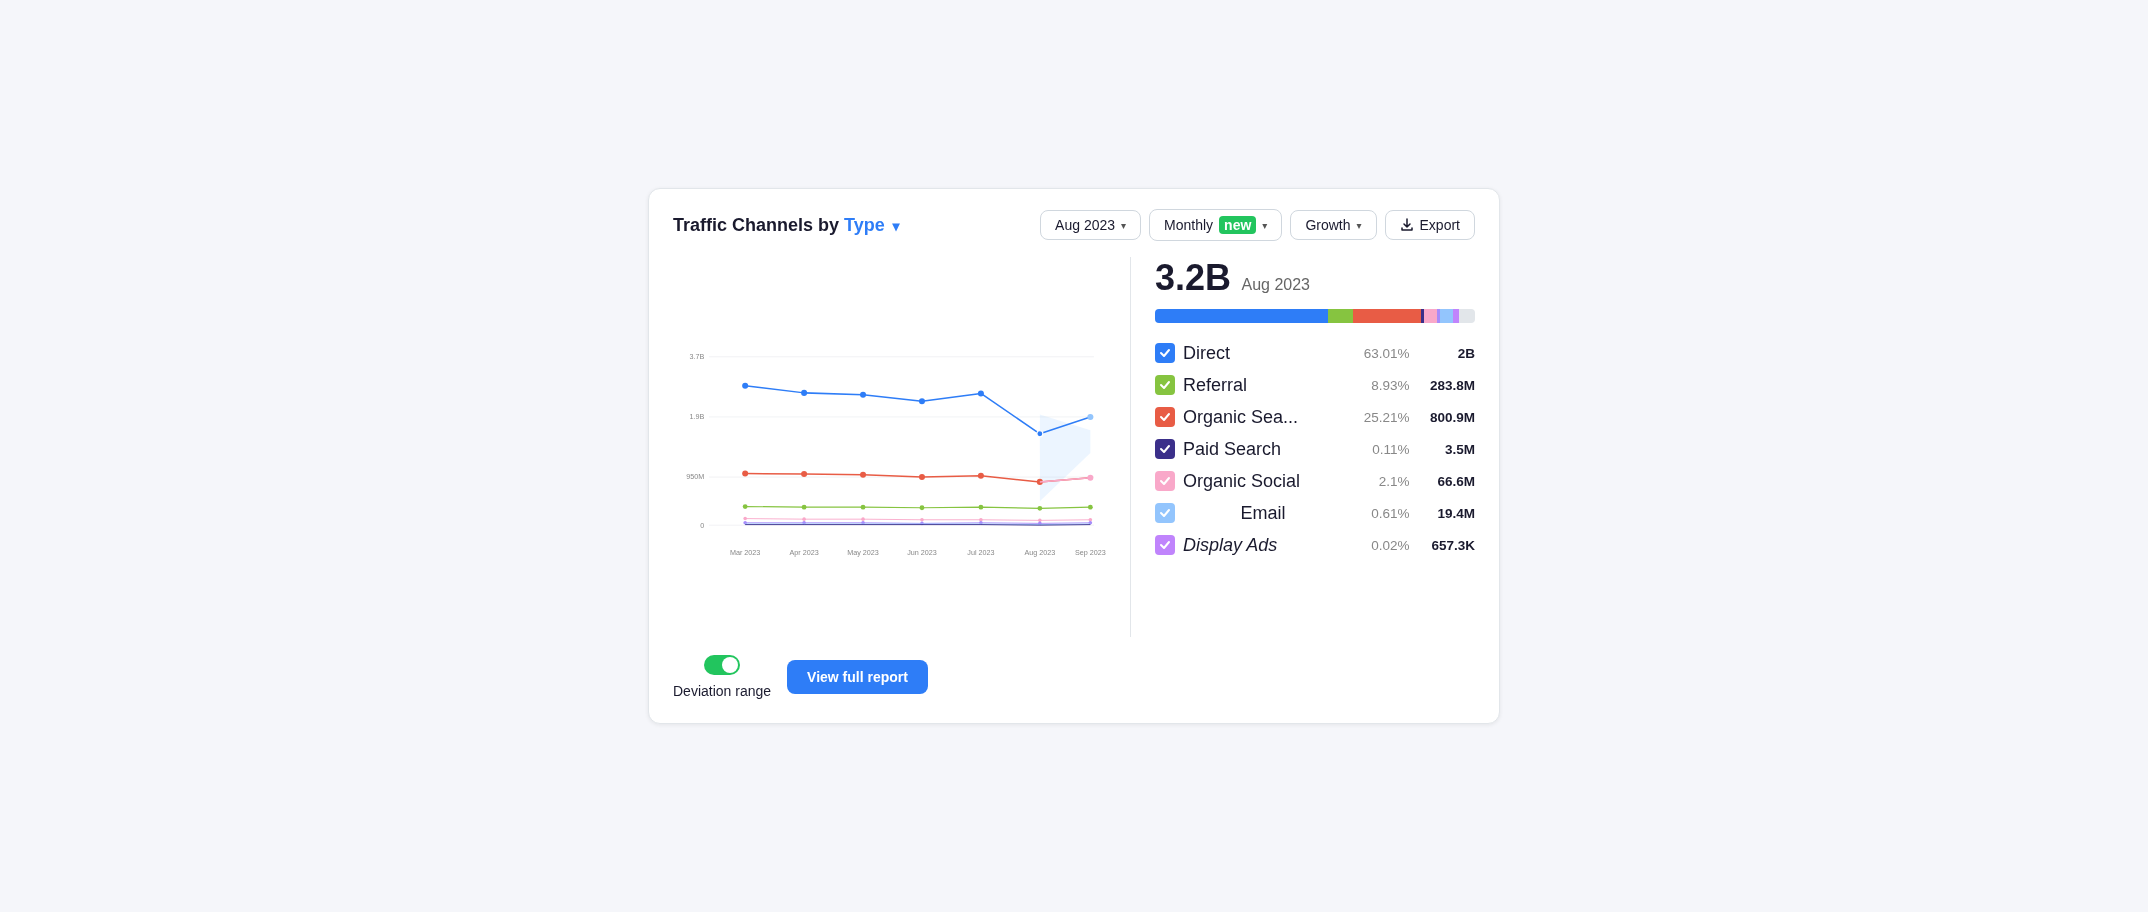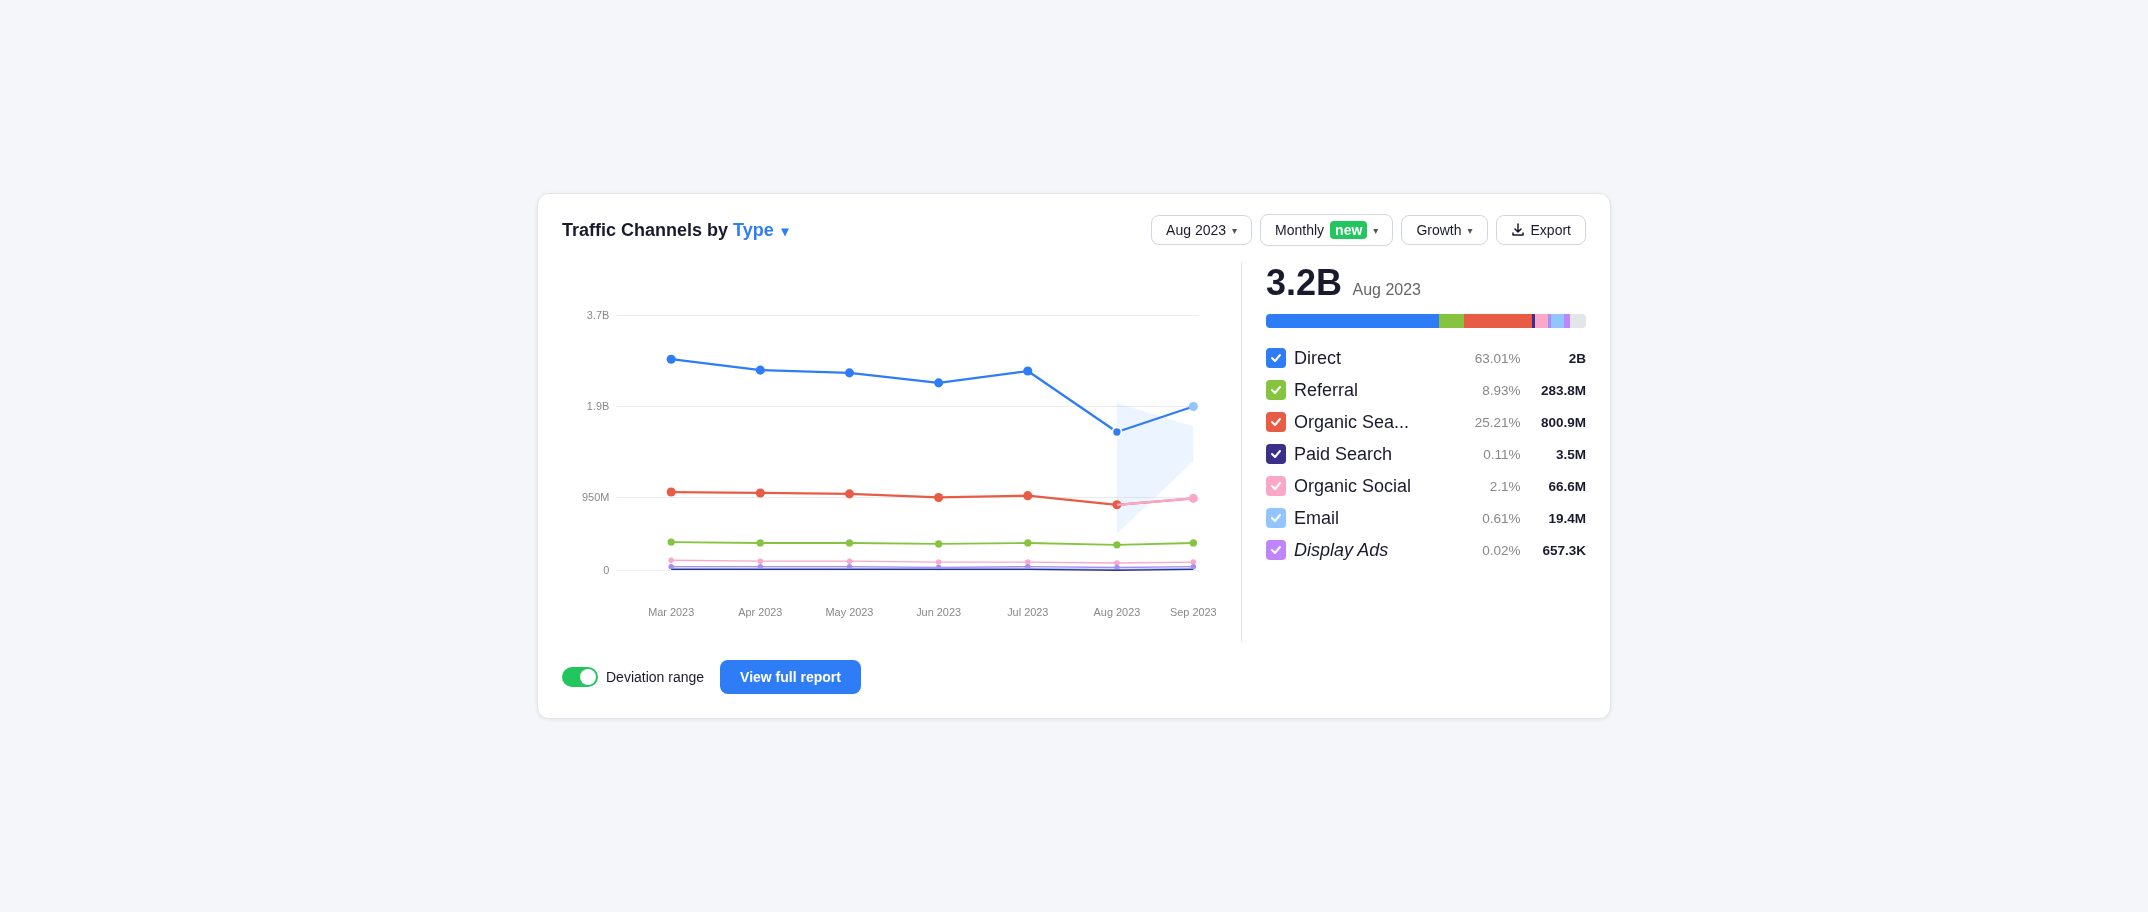--- a/index.html
+++ b/index.html
@@ -9,21 +9,21 @@
       display: flex;
       align-items: center;
       justify-content: center;
       min-height: 100vh;
       padding: 20px;
     }
     .card {
       background: #fff;
       border-radius: 12px;
       border: 1px solid #e2e6ea;
-      width: 1074px;
+      width: 852px;
       padding: 20px 24px 24px;
       box-shadow: 0 1px 4px rgba(0,0,0,0.07);
     }
     
     .header {
       display: flex;
       align-items: center;
       justify-content: space-between;
       margin-bottom: 16px;
     }
@@ -171,20 +171,21 @@
       display: flex;
       align-items: center;
       gap: 16px;
     }
     .deviation-toggle {
       display: flex;
       align-items: center;
       gap: 8px;
       font-size: 14px;
       color: #1a1a2e;
+      flex-direction: column;
     }
     .toggle-track {
       width: 36px;
       height: 20px;
       background: #22c55e;
       border-radius: 10px;
       position: relative;
       cursor: pointer;
     }
     .toggle-thumb {
@@ -403,21 +404,21 @@
               <td class="legend-val">66.6M</td>
             </tr>
             <tr>
               <td style="width: 26px;">
                 <div class="legend-check" style="background: rgb(147, 197, 253);">
                   <svg viewBox="0 0 12 12" fill="none">
                     <polyline points="2,6 5,9 10,3" stroke="white" stroke-width="2" stroke-linecap="round" stroke-linejoin="round"></polyline>
                   </svg>
                 </div>
               </td>
-              <td style="width: 160px;"><span class="legend-name">Email</span></td>
+              <td style="width: 160px; text-align: center;"><span class="legend-name">Email</span></td>
               <td class="legend-pct">0.61%</td>
               <td class="legend-val">19.4M</td>
             </tr>
             <tr>
               <td style="width: 26px;">
                 <div class="legend-check" style="background: rgb(192, 132, 252);">
                   <svg viewBox="0 0 12 12" fill="none">
                     <polyline points="2,6 5,9 10,3" stroke="white" stroke-width="2" stroke-linecap="round" stroke-linejoin="round"></polyline>
                   </svg>
                 </div>

